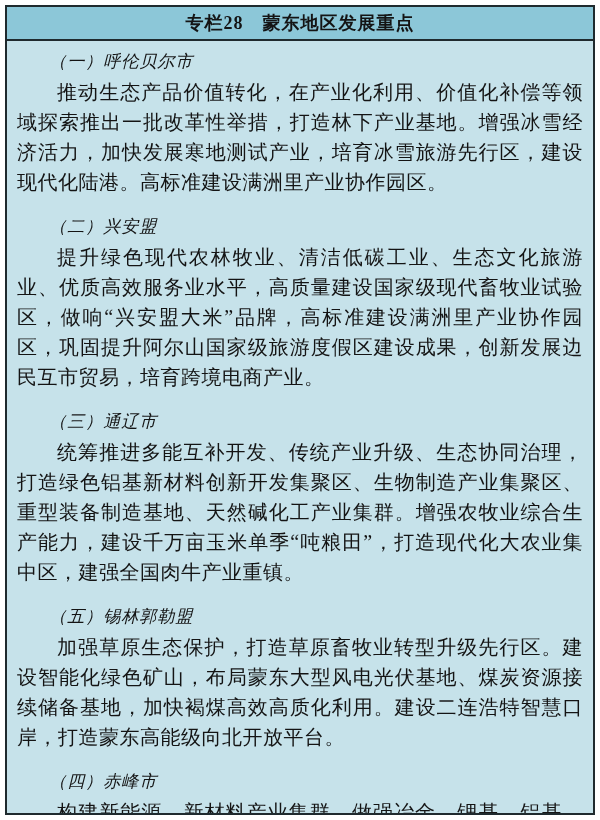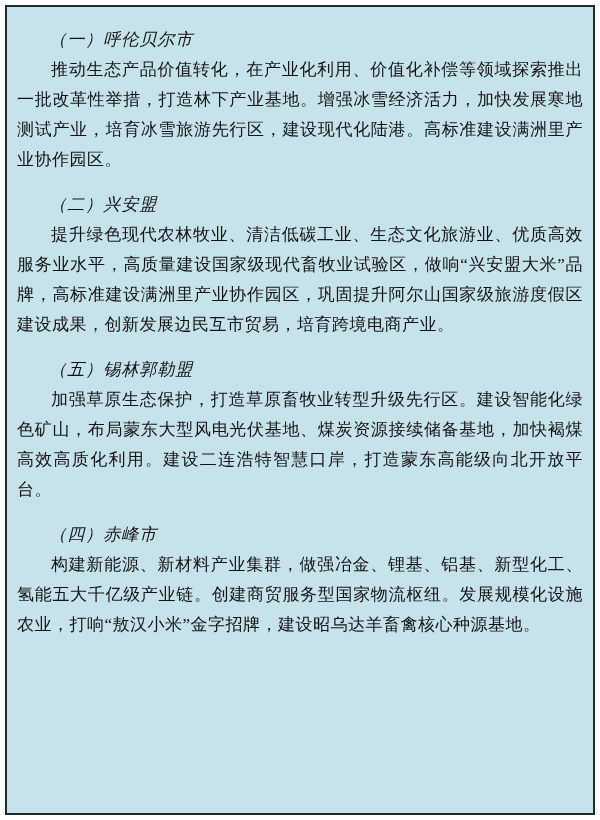--- a/index.html
+++ b/index.html
@@ -43,46 +43,53 @@
     overflow: hidden;
   }
   .sec-heading {
     font-style: italic;
     font-size: 17px;
     line-height: 30px;
     text-indent: 1.9em;
     margin-top: 15px;
     letter-spacing: 1px;
   }
-  .sec:first-child .sec-heading { margin-top: 12px; }
+  .sec:first-child .sec-heading { margin-top: 0; }
   .sec-body {
-    font-size: 17px;
+    font-size: 20px;
     line-height: 30px;
     text-align: justify;
     text-indent: 2em;
     letter-spacing: 0.5px;
   }
 </style>
 </head>
 <body>
 
 <div class="page">
   <div class="panel">
+    <div class="panel-header">
+      <div class="panel-title">专栏28　蒙东地区发展重点</div>
+    </div>
     <div class="panel-body">
 
       <section class="sec">
         <div class="sec-heading">（一）呼伦贝尔市</div>
         <p class="sec-body">推动生态产品价值转化，在产业化利用、价值化补偿等领域探索推出一批改革性举措，打造林下产业基地。增强冰雪经济活力，加快发展寒地测试产业，培育冰雪旅游先行区，建设现代化陆港。高标准建设满洲里产业协作园区。</p>
       </section>
 
       <section class="sec">
         <div class="sec-heading">（二）兴安盟</div>
         <p class="sec-body">提升绿色现代农林牧业、清洁低碳工业、生态文化旅游业、优质高效服务业水平，高质量建设国家级现代畜牧业试验区，做响“兴安盟大米”品牌，高标准建设满洲里产业协作园区，巩固提升阿尔山国家级旅游度假区建设成果，创新发展边民互市贸易，培育跨境电商产业。</p>
       </section>
 
+      <section class="sec">
+        <div class="sec-heading">（三）通辽市</div>
+        <p class="sec-body">统筹推进多能互补开发、传统产业升级、生态协同治理，打造绿色铝基新材料创新开发集聚区、生物制造产业集聚区、重型装备制造基地、天然碱化工产业集群。增强农牧业综合生产能力，建设千万亩玉米单季“吨粮田”，打造现代化大农业集中区，建强全国肉牛产业重镇。</p>
+      </section>
 
       <section class="sec">
         <div class="sec-heading">（五）锡林郭勒盟</div>
         <p class="sec-body">加强草原生态保护，打造草原畜牧业转型升级先行区。建设智能化绿色矿山，布局蒙东大型风电光伏基地、煤炭资源接续储备基地，加快褐煤高效高质化利用。建设二连浩特智慧口岸，打造蒙东高能级向北开放平台。</p>
       </section>
 
       <section class="sec">
         <div class="sec-heading">（四）赤峰市</div>
         <p class="sec-body">构建新能源、新材料产业集群，做强冶金、锂基、铝基、新型化工、氢能五大千亿级产业链。创建商贸服务型国家物流枢纽。发展规模化设施农业，打响“敖汉小米”金字招牌，建设昭乌达羊畜禽核心种源基地。</p>
       </section>

